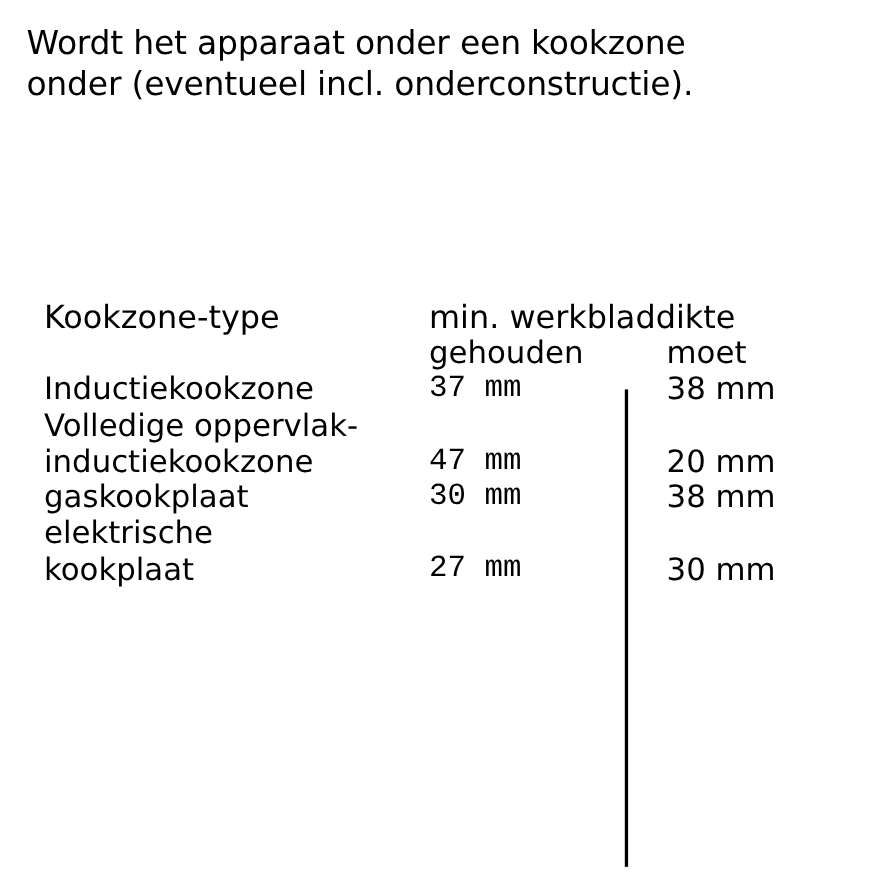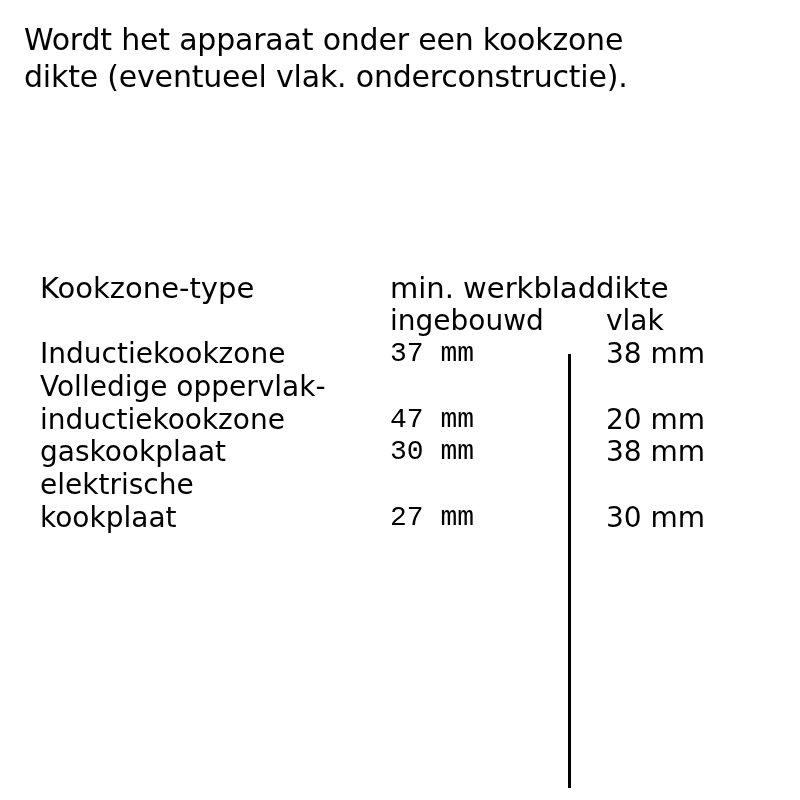--- a/index.html
+++ b/index.html
@@ -102,39 +102,39 @@
     background: #000000;
   }
 </style>
 </head>
 <body>
 
 <div class="page">
 
   <p class="intro">
     <span>Wordt het apparaat onder een kookzone</span>
-    <span>dikte (eventueel vlak. onderconstructie).</span>
+    <span>onder (eventueel incl. onderconstructie).</span>
   </p>
 
   <div class="table-block">
     <table class="spec">
       <colgroup>
         <col class="col-type">
         <col class="col-built">
         <col class="col-flat">
       </colgroup>
       <tbody>
           <tr class="hdr-row">
         <th class="hdr-type">Kookzone-type</th>
         <th class="hdr-thick" colspan="2">min. werkbladdikte</th>
       </tr>
       <tr class="sub-row">
         <td></td>
-        <td class="sub-built">ingebouwd</td>
-        <td class="sub-flat">vlak</td>
+        <td class="sub-built">gehouden</td>
+        <td class="sub-flat">moet</td>
       </tr>
 
       <tr class="data-row">
         <td>Inductiekookzone</td>
         <td class="num">37 mm</td>
         <td class="flat">38 mm</td>
       </tr>
 
       <tr class="data-row row-tall">
         <td class="type-multiline">

